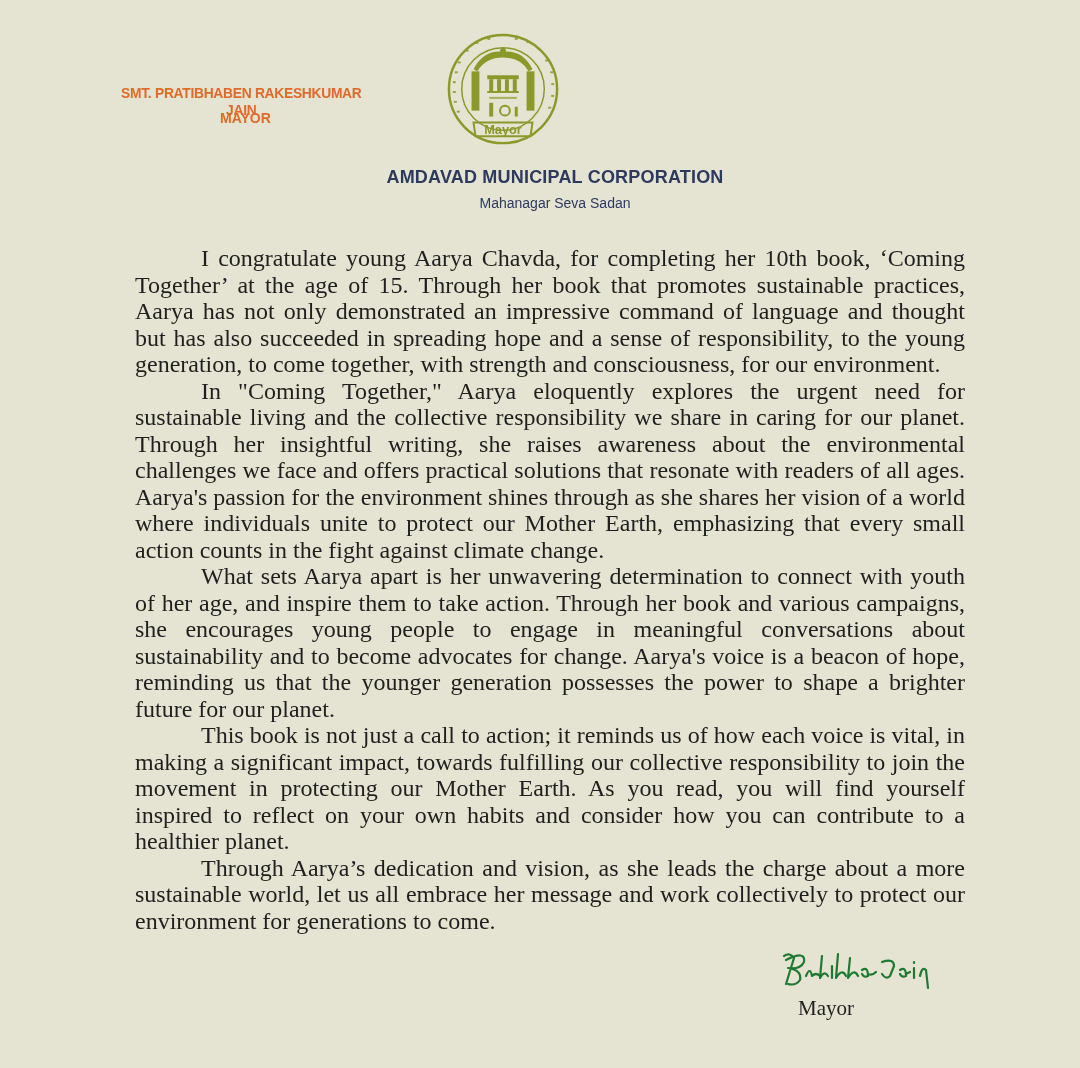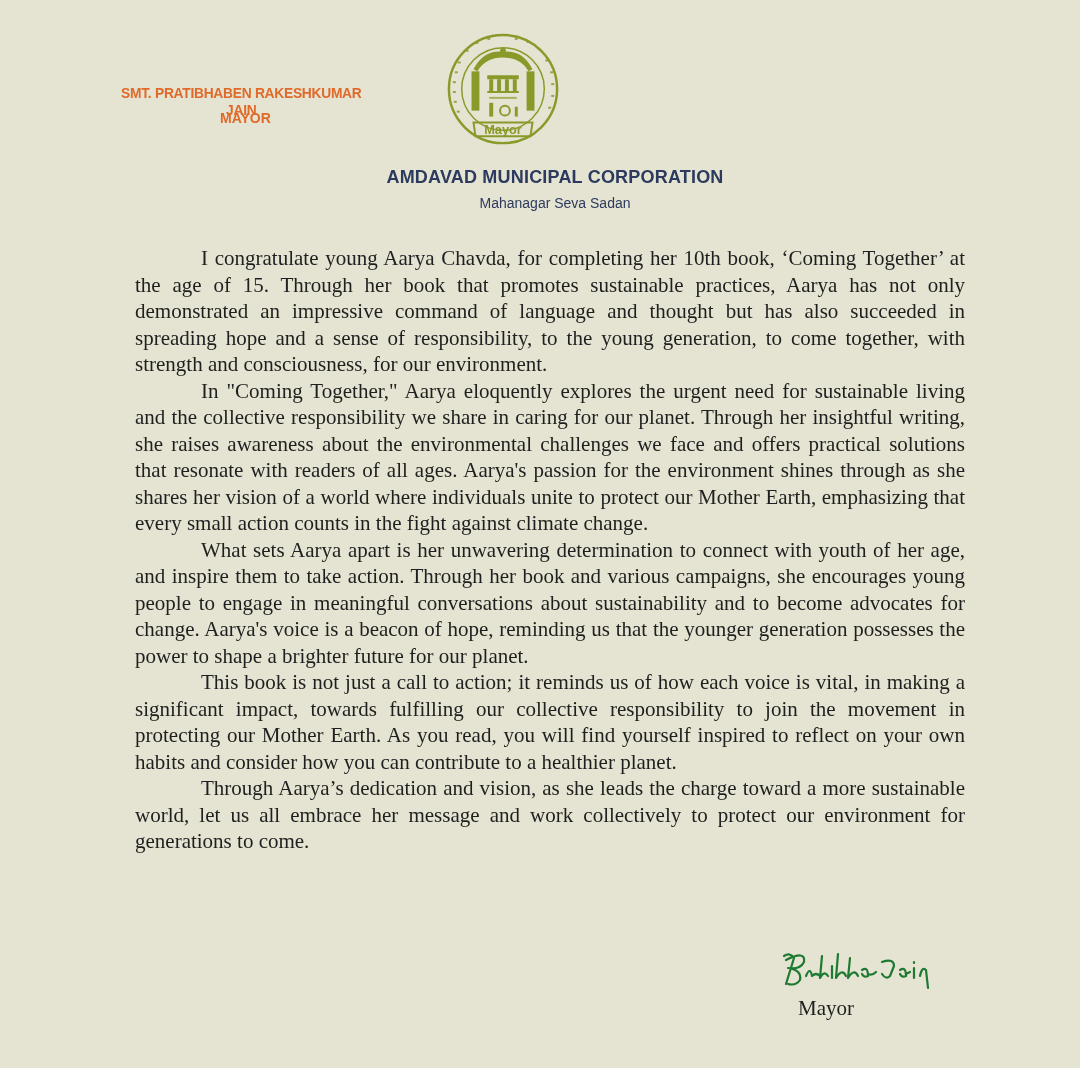--- a/index.html
+++ b/index.html
@@ -66,21 +66,21 @@
       color: #2c3a5e;
       font-size: 14px;
     }
     .letter-body {
       position: absolute;
       left: 135px;
       top: 245px;
       width: 830px;
       color: #1f1f1f;
       font-family: "Liberation Serif", serif;
-      font-size: 21px;
+      font-size: 24px;
       line-height: 26.5px;
     }
     .para {
       margin: 0;
       text-align: justify;
       text-indent: 66px;
     }
     .sig {
       position: absolute;
       left: 776px;
@@ -154,21 +154,21 @@
 </svg>
 
 <div class="org-name">AMDAVAD MUNICIPAL CORPORATION</div>
 <div class="org-sub">Mahanagar Seva Sadan</div>
 
 <div class="letter-body">
   <p class="para">I congratulate young Aarya Chavda, for completing her 10th book,  ‘Coming Together’ at the age of 15.  Through her book that promotes sustainable practices, Aarya has not only demonstrated  an impressive command of language and thought but has also  succeeded in spreading hope and a sense of responsibility, to the young generation, to come together, with strength and consciousness, for our environment.</p>
   <p class="para">In "Coming Together," Aarya eloquently explores the urgent need for sustainable living and the collective responsibility we share in caring for our planet. Through her insightful writing, she raises awareness about the environmental challenges we face and offers practical solutions that resonate with readers of all ages. Aarya's passion for the environment shines through as she shares her vision of a world where individuals unite to protect our Mother Earth, emphasizing that every small action counts in the fight against climate change.</p>
   <p class="para">What sets Aarya apart is her unwavering determination to connect with youth of her age, and inspire them to take action. Through her book and various campaigns, she encourages young people to engage in meaningful conversations about sustainability and to become advocates for change. Aarya's voice is a beacon of hope, reminding us that the younger generation possesses the power to shape a brighter future for our planet.</p>
   <p class="para">This book is not just a call to action; it reminds us of how each voice is vital, in making a significant impact, towards fulfilling our collective responsibility to join the movement in protecting our Mother Earth. As you read, you will find yourself inspired to reflect on your own habits and consider how you can contribute to a healthier planet.</p>
-  <p class="para">Through Aarya’s dedication and vision, as she leads the charge toward a more sustainable world, let us all embrace her message and work collectively to protect our environment for generations to come.</p>
+  <p class="para">Through Aarya’s dedication and vision, as she leads the charge about a more sustainable world, let us all embrace her message and work collectively to protect our environment for generations to come.</p>
 </div>
 
 <svg class="sig" viewBox="0 0 180 48">
   <g fill="none" stroke="#1e7a32" stroke-width="2.2" stroke-linecap="round" stroke-linejoin="round">
     <path d="M8 10 Q14 6 18 12 L10 38 M10 14 Q30 4 28 16 Q24 24 12 22 Q26 24 24 34 Q20 40 12 38"></path>
     <path d="M30 30 Q34 20 36 30 Q40 26 44 30"></path>
     <path d="M46 10 L44 32 Q48 24 52 30"></path>
     <path d="M56 20 L56 32"></path>
     <path d="M62 8 L60 32 Q66 22 70 30"></path>
     <path d="M74 12 L72 32 Q78 22 82 30"></path>

